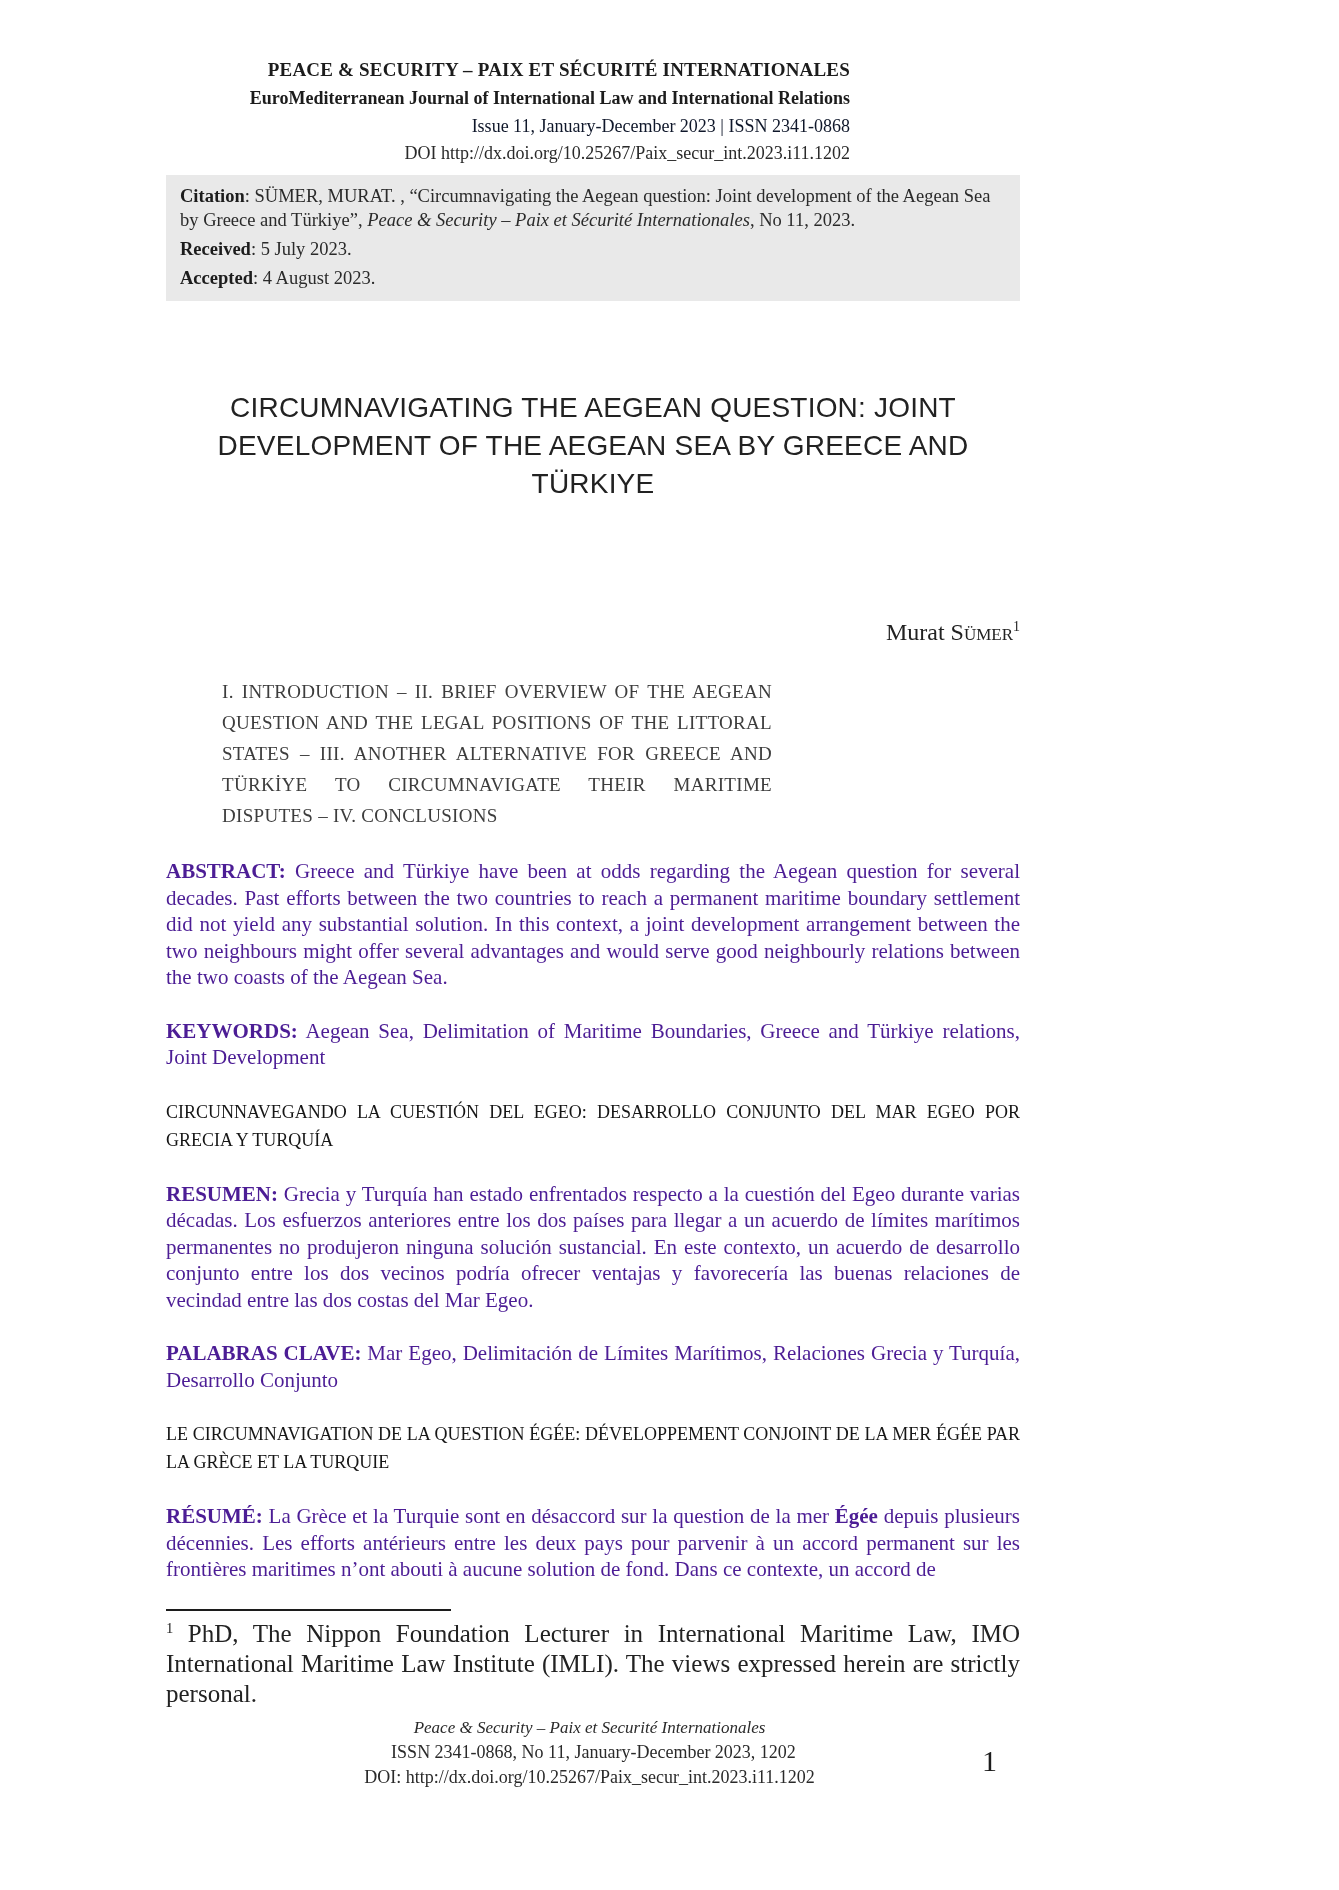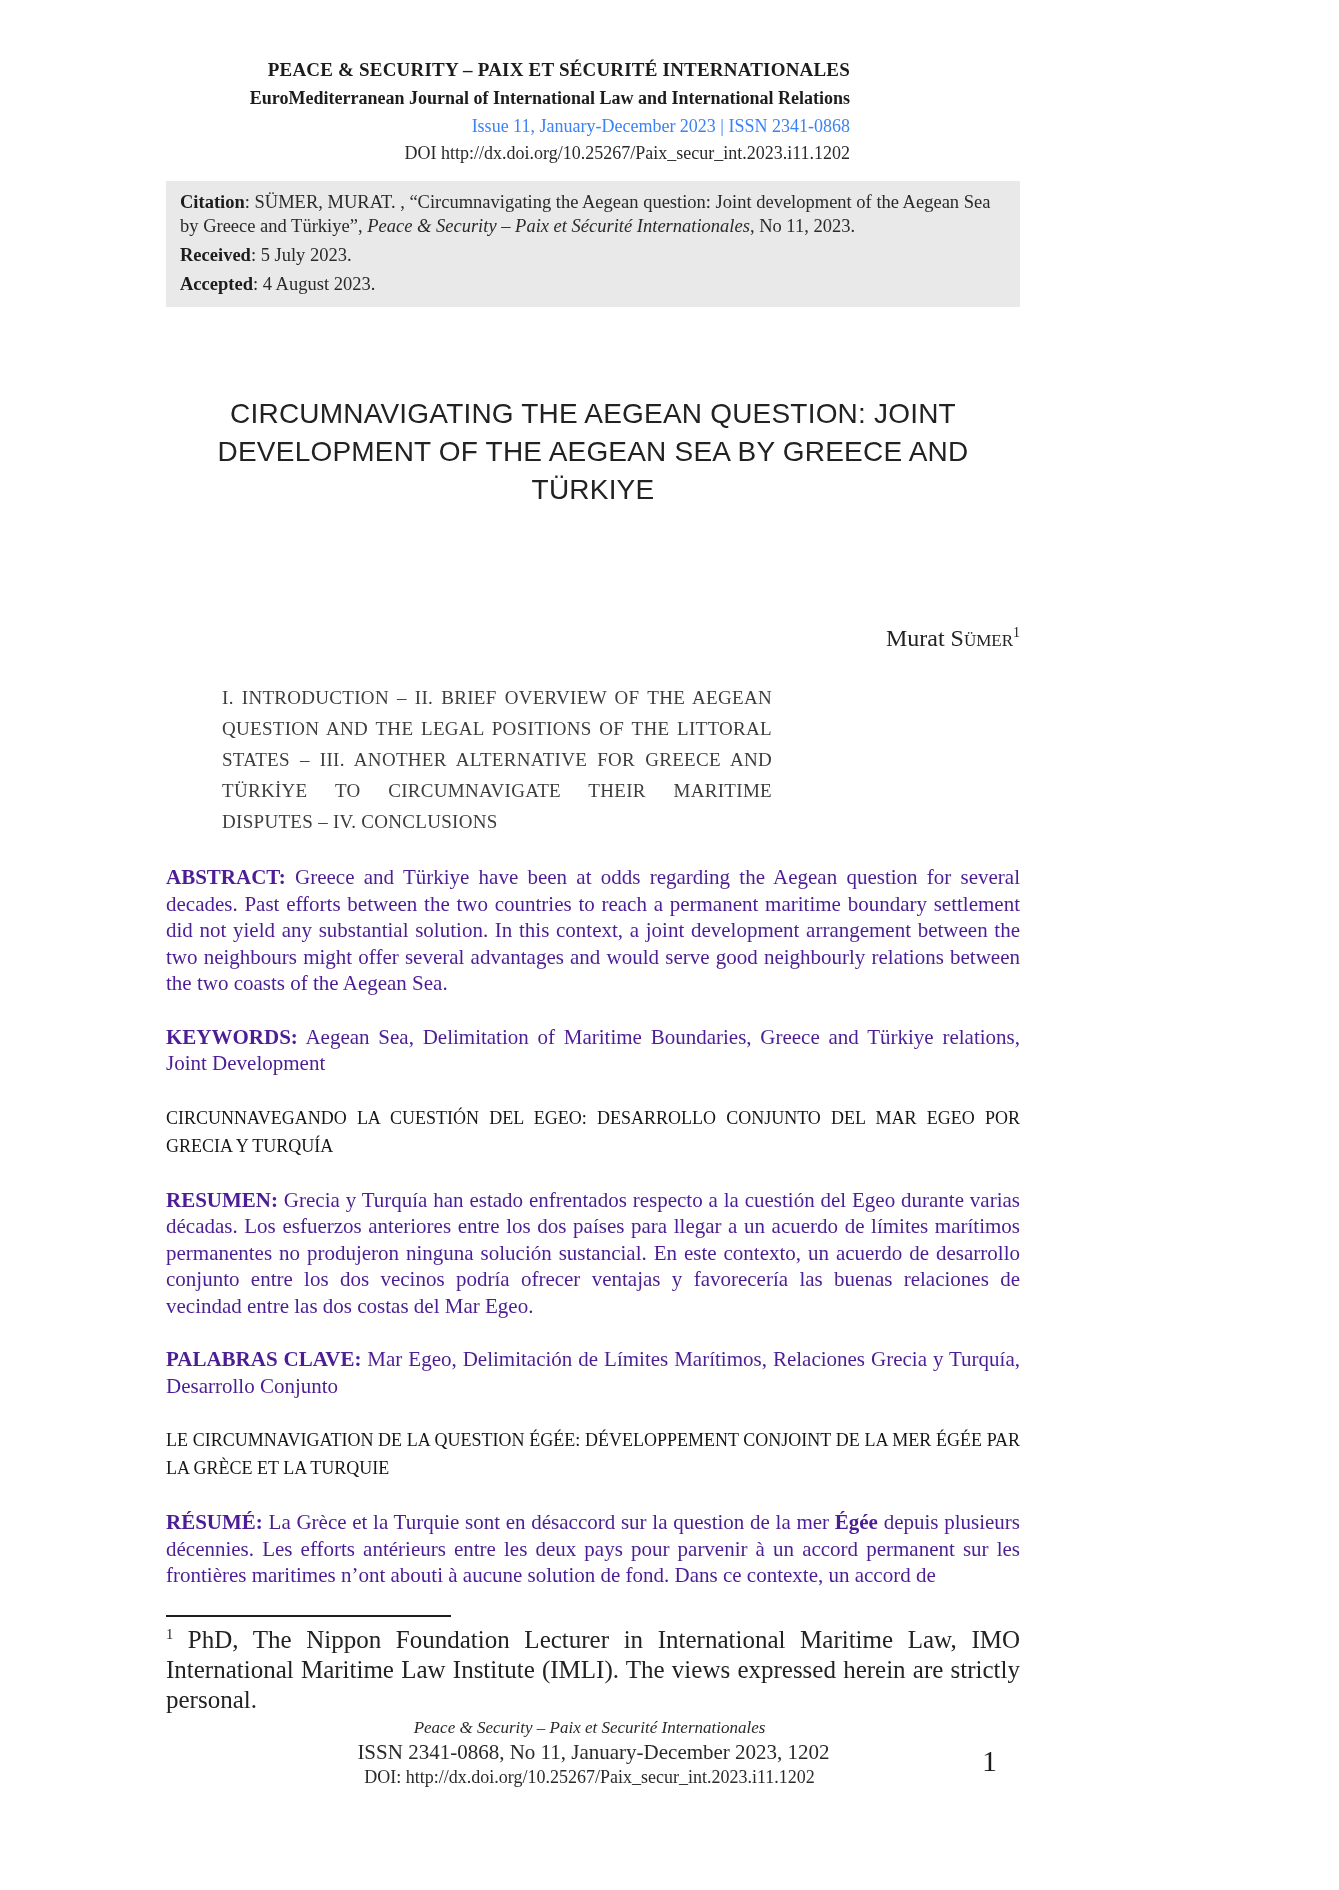--- a/index.html
+++ b/index.html
@@ -10,26 +10,26 @@
     position: relative;
     padding: 56px 159px 0 166px;
     font-family: "Liberation Serif", serif;
     color: #1c1c1c;
     overflow: hidden;
   }
   
   .journal-header { text-align: right; padding-right: 170px; }
   .jh-title   { font-weight: bold; font-size: 19px;  line-height: 28px; letter-spacing: 0.2px; }
   .jh-sub     { font-weight: bold; font-size: 18px;  line-height: 28px; }
-  .jh-issue   { font-size: 18px; line-height: 28px; color: #3b82f6; }
+  .jh-issue   { font-size: 18px; line-height: 28px; color: #0f172a; }
   .jh-doi     { font-size: 18px; line-height: 27px; color: #2a2a2a; }
   
   .citation-box {
     background: #e9e9e9;
-    margin-top: 14px;
+    margin-top: 8px;
     padding: 9px 14px 11px 14px;
     font-size: 18.5px; line-height: 24px;
     color: #2a2a2a;
   }
   .citation-box p { margin: 0; }
   .citation-box .meta-line { margin-top: 5px; }
   .cb-label { font-weight: bold; color: #1c1c1c; }
   .cb-journal { font-style: italic; }
   
   .article-title {
@@ -63,21 +63,21 @@
     font-weight: normal; color: #161616;
   }
   .bold-inline { font-weight: bold; }
   
   .footnote-rule { width: 285px; border: 0; border-top: 2px solid #1c1c1c; margin-top: 26px; }
   .footnote { margin-top: 8px; font-size: 25px; line-height: 30px; text-align: justify; color: #222222; }
   .footnote sup { font-size: 58%; vertical-align: super; line-height: 0; }
   
   .page-footer { position: absolute; left: 0; right: 0; bottom: 100px; text-align: center; color: #2a2a2a; }
   .pf-journal { font-style: italic; font-size: 17px; line-height: 25px; }
-  .pf-issn { font-size: 21px; line-height: 25px; padding-left: 8px; }
+  .pf-issn { font-size: 18px; line-height: 25px; padding-left: 8px; }
   .pf-doi  { font-size: 18px; line-height: 25px; }
   .page-number { position: absolute; right: 182px; bottom: 112px; font-size: 30px; color: #1c1c1c; }
 </style>
 </head>
 <body>
 
 <div class="page">
 
   <div class="journal-header">
     <div class="jh-title">PEACE &amp; SECURITY – PAIX ET SÉCURITÉ INTERNATIONALES</div>

